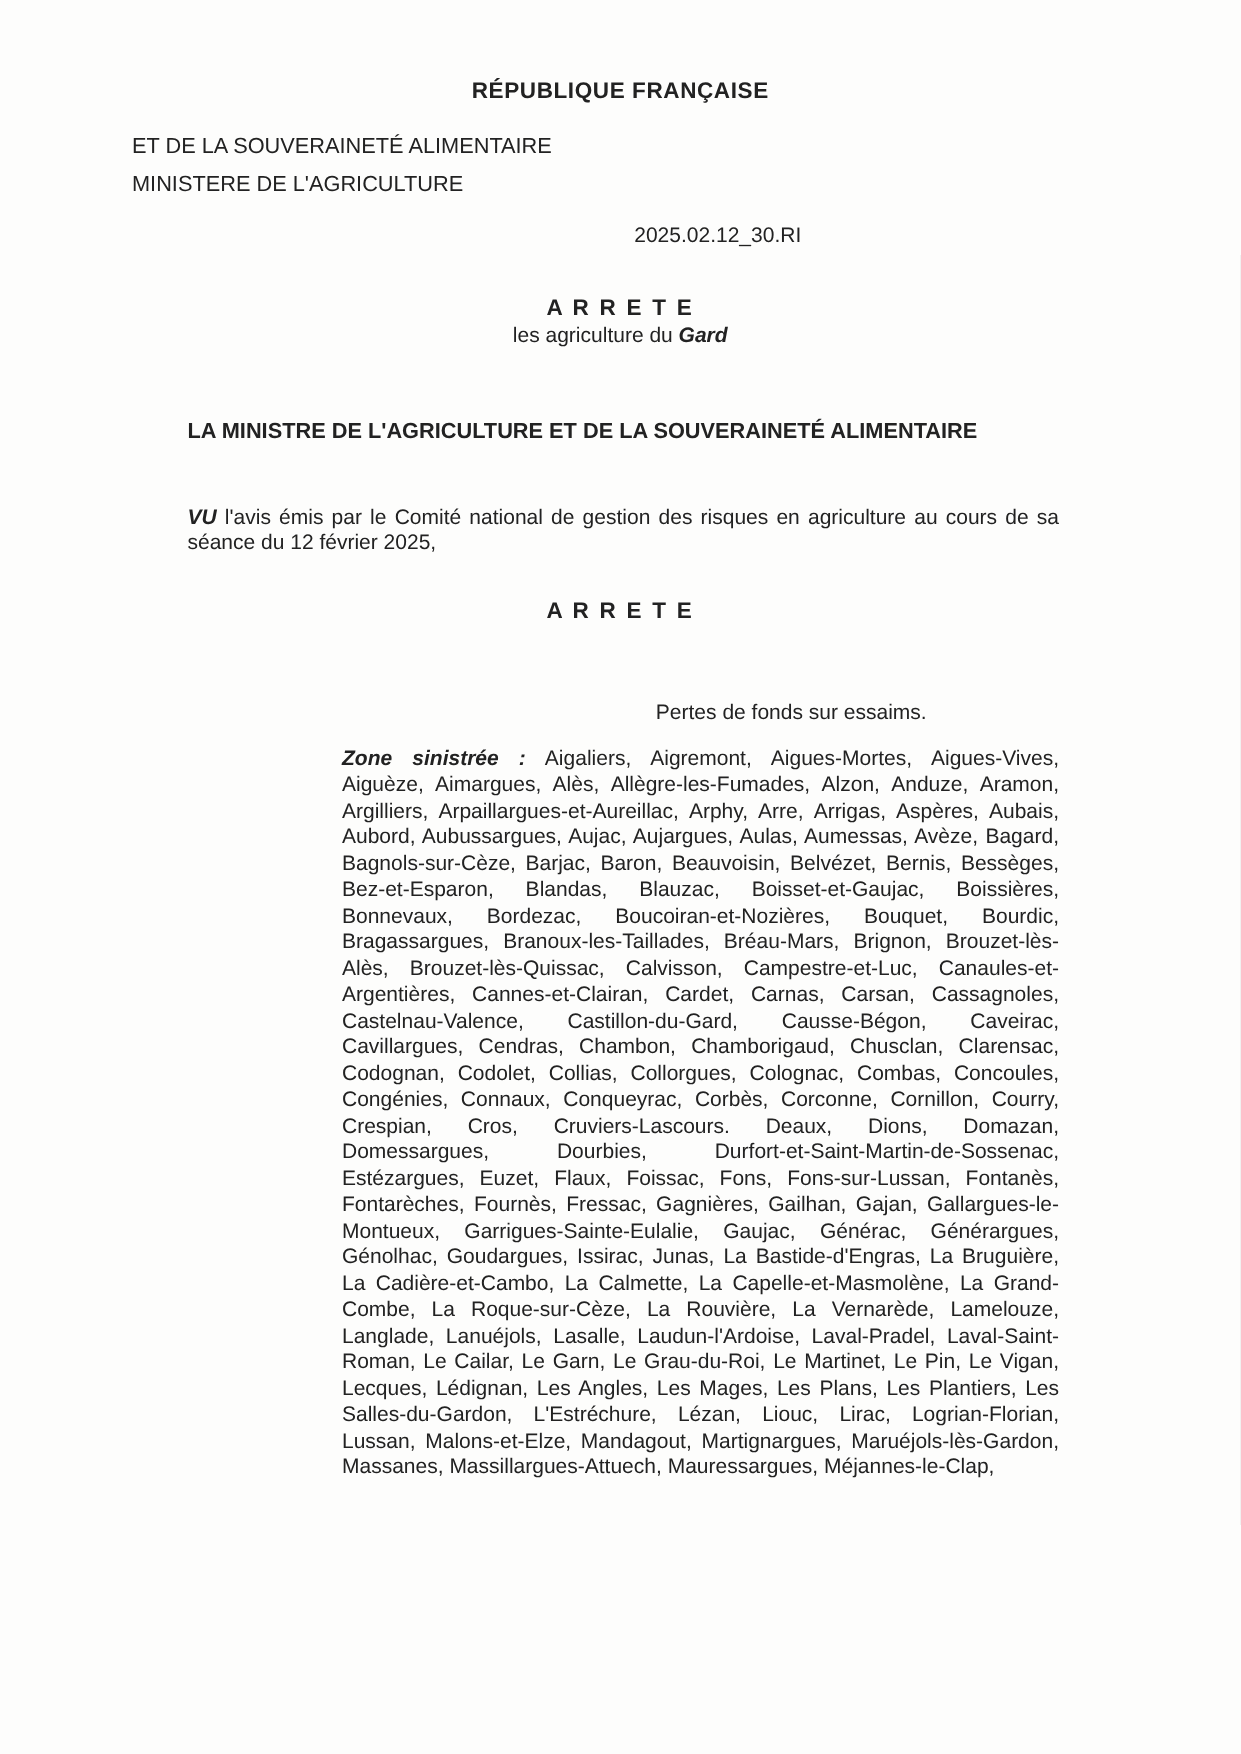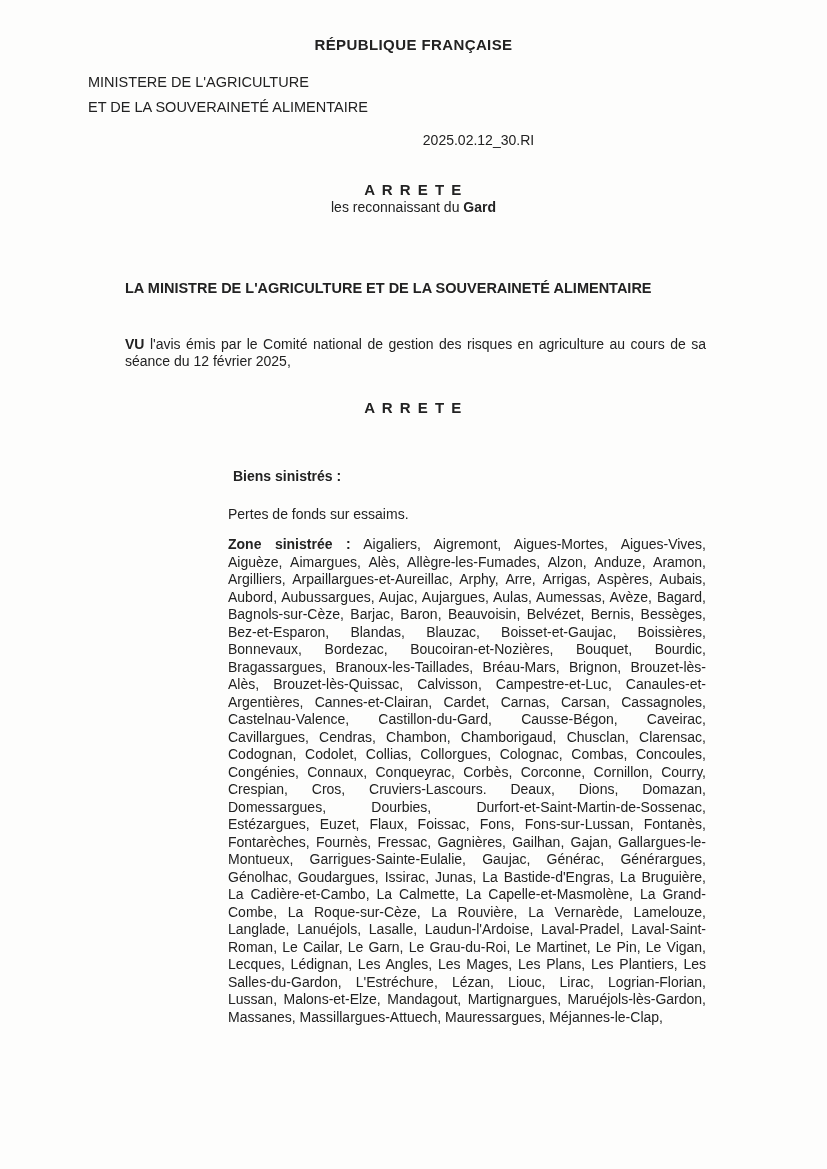--- a/index.html
+++ b/index.html
@@ -11,24 +11,24 @@
     position: relative;
     width: 827px;
     height: 1169px;
     margin: 0 auto;
     background: #fdfdfc;
     color: #222;
     font-family: "Liberation Sans", "DejaVu Sans", sans-serif;
     font-size: 14px;
     line-height: 17.5px;
     box-sizing: border-box;
-    padding-top: 36px;
+    padding-top: 52px;
     overflow: hidden;
   }
-  .b { font-weight: bold; }
+  .b { font-weight: bold; font-style: italic; }
 
   .republique {
     font-weight: bold;
     font-size: 15px;
     text-align: center;
     letter-spacing: 0.4px;
   }
   .ministry {
     margin-left: 88px;
     margin-top: 16px;
@@ -45,21 +45,21 @@
     text-align: center;
     line-height: 17.5px;
   }
   .arrete-word {
     font-weight: bold;
     font-size: 15px;
     letter-spacing: 1.5px;
   }
   .minister-heading {
     margin-left: 125px;
-    margin-top: 64px;
+    margin-top: 48px;
     font-weight: bold;
     font-size: 14.5px;
   }
   .vu {
     margin: 0 0 0 125px;
     width: 581px;
     margin-top: 38px;
     text-align: justify;
   }
   .vu + .vu { margin-top: 14px; }
@@ -90,57 +90,57 @@
     text-align: justify;
   }
   .biens-heading {
     margin-left: 233px;
     margin-top: 22px;
     font-weight: bold;
   }
   .biens-text {
     margin-left: 228px;
     margin-top: 20px;
+    text-align: center;
   }
   .zone-para {
     margin-left: 228px;
     margin-top: 13px;
     width: 478px;
     text-align: justify;
   }
 </style>
 </head>
 <body>
 
 <div class="page">
 
   <div class="republique">RÉPUBLIQUE FRANÇAISE</div>
 
   <div class="ministry">
+    <div>ET DE LA SOUVERAINETÉ ALIMENTAIRE</div>
     <div>MINISTERE DE L'AGRICULTURE</div>
-    <div>ET DE LA SOUVERAINETÉ ALIMENTAIRE</div>
   </div>
 
   <div class="reference">2025.02.12_30.RI</div>
 
   <div class="title-block">
     <div class="arrete-word">A R R E T E</div>
-    <div><span>les reconnaissant du </span><span class="b">Gard</span></div>
+    <div><span>les agriculture du </span><span class="b">Gard</span></div>
   </div>
 
   <div class="minister-heading">LA MINISTRE DE L'AGRICULTURE ET DE LA SOUVERAINETÉ ALIMENTAIRE</div>
 
 
 
   <p class="vu"><span class="b">VU</span><span> l'avis émis par le Comité national de gestion des risques en agriculture au cours de sa séance du 12 février 2025,</span></p>
 
   <div class="arrete-section">A R R E T E</div>
 
   <div class="article-row">
   </div>
 
-  <div class="biens-heading">Biens sinistrés :</div>
 
   <div class="biens-text">Pertes de fonds sur essaims.</div>
 
   <p class="zone-para"><span class="b">Zone sinistrée :</span><span> Aigaliers, Aigremont, Aigues-Mortes, Aigues-Vives, Aiguèze, Aimargues, Alès, Allègre-les-Fumades, Alzon, Anduze, Aramon, Argilliers, Arpaillargues-et-Aureillac, Arphy, Arre, Arrigas, Aspères, Aubais, Aubord, Aubussargues, Aujac, Aujargues, Aulas, Aumessas, Avèze, Bagard, Bagnols-sur-Cèze, Barjac, Baron, Beauvoisin, Belvézet, Bernis, Bessèges, Bez-et-Esparon, Blandas, Blauzac, Boisset-et-Gaujac, Boissières, Bonnevaux, Bordezac, Boucoiran-et-Nozières, Bouquet, Bourdic, Bragassargues, Branoux-les-Taillades, Bréau-Mars, Brignon, Brouzet-lès-Alès, Brouzet-lès-Quissac, Calvisson, Campestre-et-Luc, Canaules-et-Argentières, Cannes-et-Clairan, Cardet, Carnas, Carsan, Cassagnoles, Castelnau-Valence, Castillon-du-Gard, Causse-Bégon, Caveirac, Cavillargues, Cendras, Chambon, Chamborigaud, Chusclan, Clarensac, Codognan, Codolet, Collias, Collorgues, Colognac, Combas, Concoules, Congénies, Connaux, Conqueyrac, Corbès, Corconne, Cornillon, Courry, Crespian, Cros, Cruviers-Lascours. Deaux, Dions, Domazan, Domessargues, Dourbies, Durfort-et-Saint-Martin-de-Sossenac, Estézargues, Euzet, Flaux, Foissac, Fons, Fons-sur-Lussan, Fontanès, Fontarèches, Fournès, Fressac, Gagnières, Gailhan, Gajan, Gallargues-le-Montueux, Garrigues-Sainte-Eulalie, Gaujac, Générac, Générargues, Génolhac, Goudargues, Issirac, Junas, La Bastide-d'Engras, La Bruguière, La Cadière-et-Cambo, La Calmette, La Capelle-et-Masmolène, La Grand-Combe, La Roque-sur-Cèze, La Rouvière, La Vernarède, Lamelouze, Langlade, Lanuéjols, Lasalle, Laudun-l'Ardoise, Laval-Pradel, Laval-Saint-Roman, Le Cailar, Le Garn, Le Grau-du-Roi, Le Martinet, Le Pin, Le Vigan, Lecques, Lédignan, Les Angles, Les Mages, Les Plans, Les Plantiers, Les Salles-du-Gardon, L'Estréchure, Lézan, Liouc, Lirac, Logrian-Florian, Lussan, Malons-et-Elze, Mandagout, Martignargues, Maruéjols-lès-Gardon, Massanes, Massillargues-Attuech, Mauressargues, Méjannes-le-Clap,</span></p>
 
 </div>
 
 </body></html>

